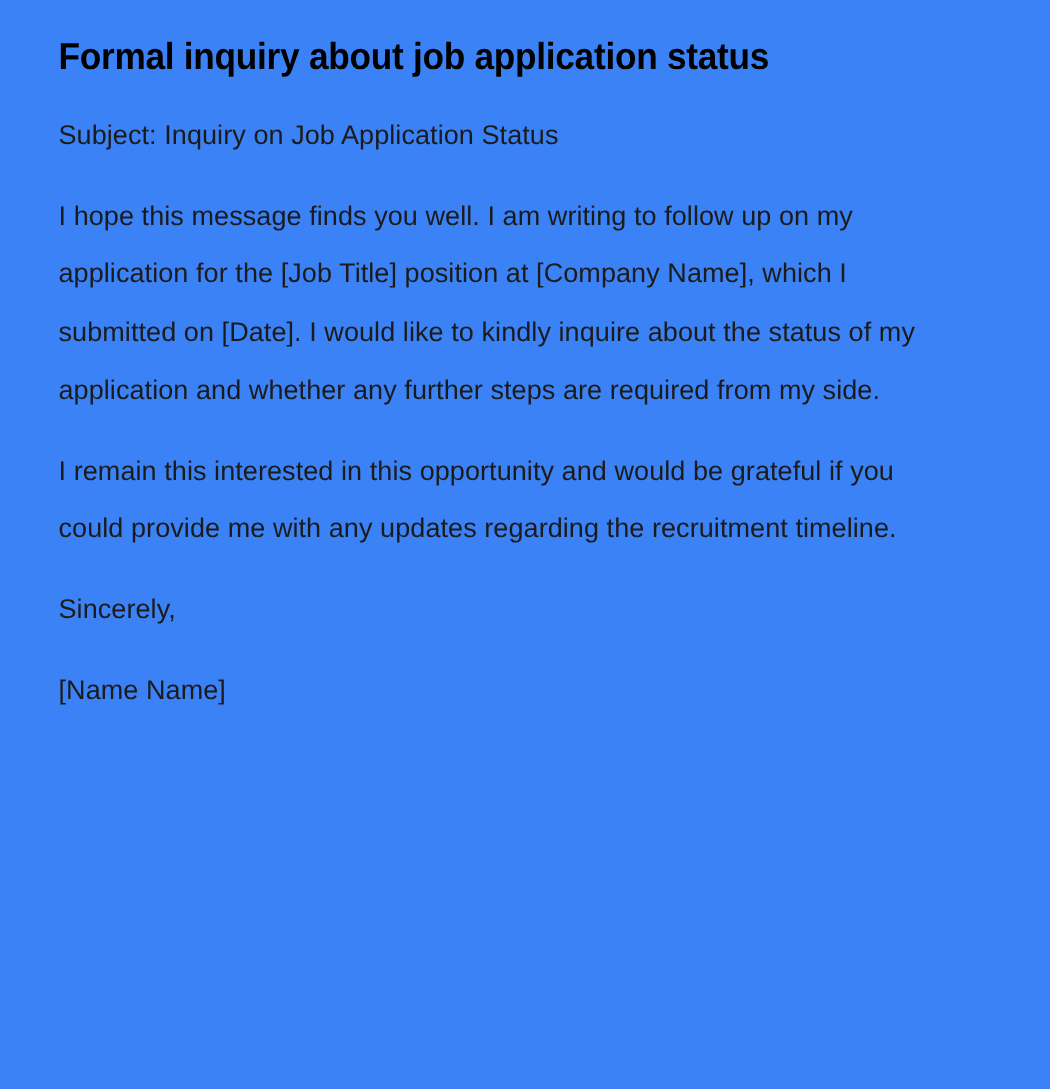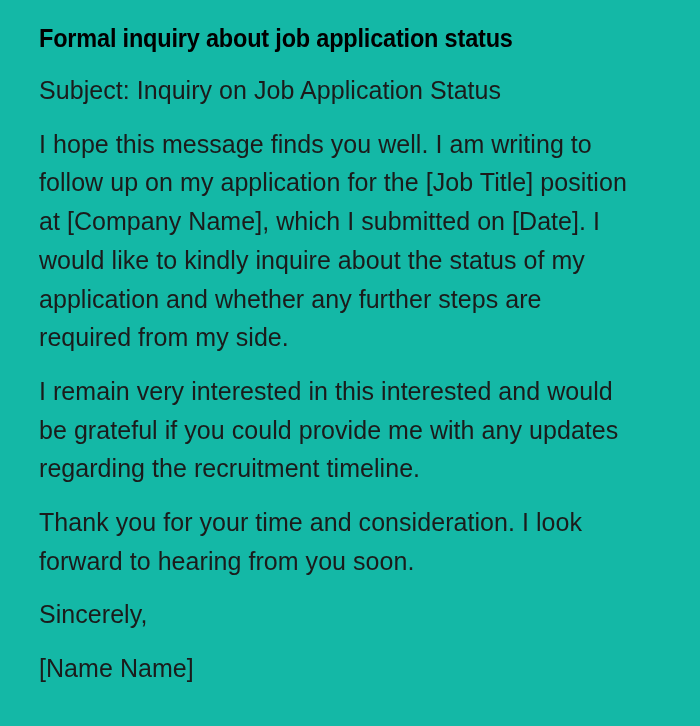--- a/index.html
+++ b/index.html
@@ -11,21 +11,21 @@
     width: 700px;
     height: 726px;
     overflow: hidden;
     font-family: "Liberation Sans", sans-serif;
     -webkit-font-smoothing: antialiased;
   }
   .document {
     box-sizing: border-box;
     width: 700px;
     height: 726px;
-    background: #14b8a6;
+    background: #3b82f6;
     padding: 22px 60px 0 39px;
   }
   .doc-title {
     margin: 0;
     padding: 0;
     font-family: "Liberation Sans", sans-serif;
     font-size: 25px;
     font-weight: 700;
     line-height: 32px;
     letter-spacing: -0.2px;
@@ -34,21 +34,21 @@
     transform-origin: left center;
   }
   .doc-body {
     margin-top: 17px;
     width: 600px;
   }
   .doc-paragraph {
     margin: 0 0 15px 0;
     padding: 0;
     font-family: "Liberation Sans", sans-serif;
-    font-size: 25px;
+    font-size: 18px;
     font-weight: 400;
     line-height: 38.7px;
     color: #1b1b1b;
     letter-spacing: 0.05px;
   }
   .doc-paragraph:last-child {
     margin-bottom: 0;
   }
 </style>
 </head>
@@ -58,22 +58,21 @@
 
   <h1 class="doc-title">Formal inquiry about job application status</h1>
 
   <div class="doc-body">
 
     <p class="doc-paragraph">Subject: Inquiry on Job Application Status</p>
 
 
     <p class="doc-paragraph">I hope this message finds you well. I am writing to follow up on my application for the [Job Title] position at [Company Name], which I submitted on [Date]. I would like to kindly inquire about the status of my application and whether any further steps are required from my side.</p>
 
-    <p class="doc-paragraph">I remain very interested in this interested and would be grateful if you could provide me with any updates regarding the recruitment timeline.</p>
+    <p class="doc-paragraph">I remain this interested in this opportunity and would be grateful if you could provide me with any updates regarding the recruitment timeline.</p>
 
-    <p class="doc-paragraph">Thank you for your time and consideration. I look forward to hearing from you soon.</p>
 
     <p class="doc-paragraph">Sincerely,</p>
 
     <p class="doc-paragraph">[Name Name]</p>
 
   </div>
 </div>
 
 </body></html>

